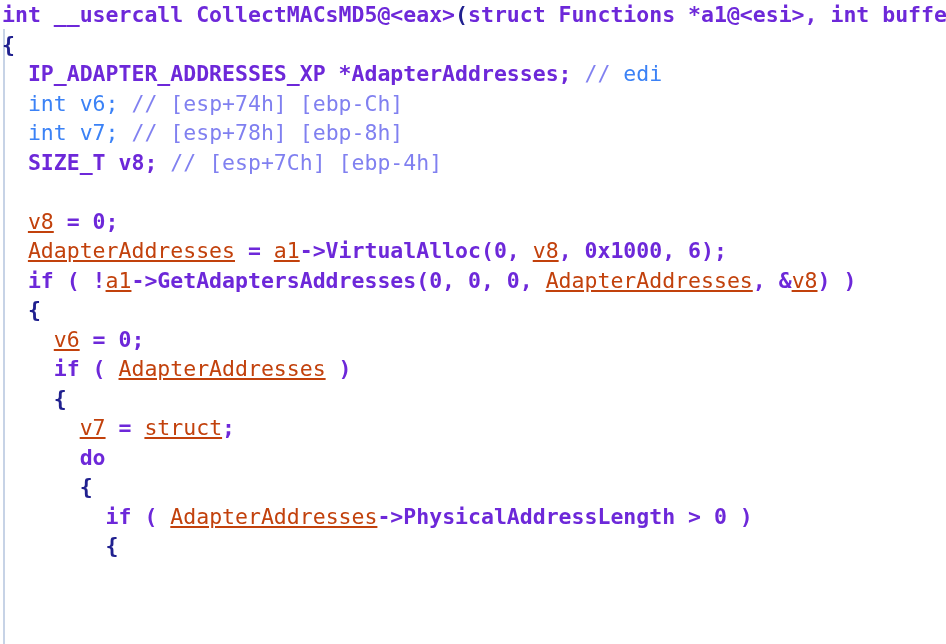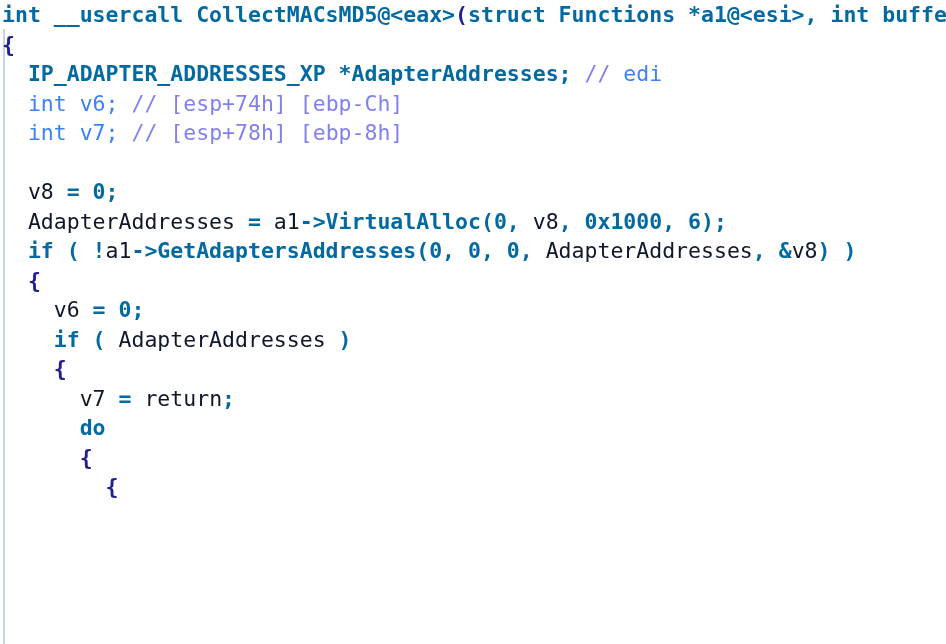--- a/index.html
+++ b/index.html
@@ -47,45 +47,47 @@
     display: block;
     height: 29.5px;
     line-height: 29.5px;
     font-size: 21.5px;
     letter-spacing: 0px;
     white-space: pre;
     font-family: "DejaVu Sans Mono", "Liberation Mono", monospace;
     padding-left: 2px;
   }
   .t-punct    { color: #20208f; font-weight: 700; }
-  .t-var      { color: #0f172a; }                 
+  .t-var      { color: #c2410c; text-decoration: underline; }                 
   .t-comment  { color: #8080f0; }                 
   .t-unused   { color: #3b82f6; }                 
-  .t-plain    { color: #0369a1; font-weight: 700; }
+  .t-plain    { color: #6d28d9; font-weight: 700; }
 </style>
 </head>
 <body>
 
 <div id="code-view">
 
   <div id="indent-guide"></div>
 
   <div id="code-lines">
       <div class="code-line"><span></span><span class="t-plain">int </span><span class="t-plain">__usercall </span><span class="t-plain">CollectMACsMD5@&lt;eax&gt;</span><span class="t-punct">(</span><span class="t-plain">struct Functions *a1@&lt;esi&gt;, int buffer, int flag</span></div>
       <div class="code-line"><span></span><span class="t-punct">{</span></div>
       <div class="code-line"><span>  </span><span class="t-plain">IP_ADAPTER_ADDRESSES_XP </span><span class="t-plain">*AdapterAddresses; </span><span class="t-comment">// </span><span class="t-unused">edi</span></div>
       <div class="code-line"><span>  </span><span class="t-unused">int v6; </span><span class="t-comment">// </span><span class="t-comment">[esp+74h] [ebp-Ch]</span></div>
       <div class="code-line"><span>  </span><span class="t-unused">int v7; </span><span class="t-comment">// </span><span class="t-comment">[esp+78h] [ebp-8h]</span></div>
+      <div class="code-line"><span>  </span><span class="t-plain">SIZE_T v8; </span><span class="t-comment">// </span><span class="t-comment">[esp+7Ch] [ebp-4h]</span></div>
       <div class="code-line"><span></span><span class="t-plain"></span></div>
       <div class="code-line"><span>  </span><span class="t-var">v8</span><span class="t-plain"> = 0;</span></div>
       <div class="code-line"><span>  </span><span class="t-var">AdapterAddresses</span><span class="t-plain"> = </span><span class="t-var">a1</span><span class="t-plain">-&gt;VirtualAlloc(0, </span><span class="t-var">v8</span><span class="t-plain">, 0x1000, 6);</span></div>
       <div class="code-line"><span>  </span><span class="t-plain">if ( !</span><span class="t-var">a1</span><span class="t-plain">-&gt;GetAdaptersAddresses(0, 0, 0, </span><span class="t-var">AdapterAddresses</span><span class="t-plain">, &amp;</span><span class="t-var">v8</span><span class="t-plain">) )</span></div>
       <div class="code-line"><span>  </span><span class="t-punct">{</span></div>
       <div class="code-line"><span>    </span><span class="t-var">v6</span><span class="t-plain"> = 0;</span></div>
       <div class="code-line"><span>    </span><span class="t-plain">if ( </span><span class="t-var">AdapterAddresses</span><span class="t-plain"> )</span></div>
       <div class="code-line"><span>    </span><span class="t-punct">{</span></div>
-      <div class="code-line"><span>      </span><span class="t-var">v7</span><span class="t-plain"> = </span><span class="t-var">return</span><span class="t-plain">;</span></div>
+      <div class="code-line"><span>      </span><span class="t-var">v7</span><span class="t-plain"> = </span><span class="t-var">struct</span><span class="t-plain">;</span></div>
       <div class="code-line"><span>      </span><span class="t-plain">do</span></div>
       <div class="code-line"><span>      </span><span class="t-punct">{</span></div>
+      <div class="code-line"><span>        </span><span class="t-plain">if ( </span><span class="t-var">AdapterAddresses</span><span class="t-plain">-&gt;PhysicalAddressLength &gt; 0 )</span></div>
       <div class="code-line"><span>        </span><span class="t-punct">{</span></div>
     </div>
 
 </div>
 
 </body></html>

